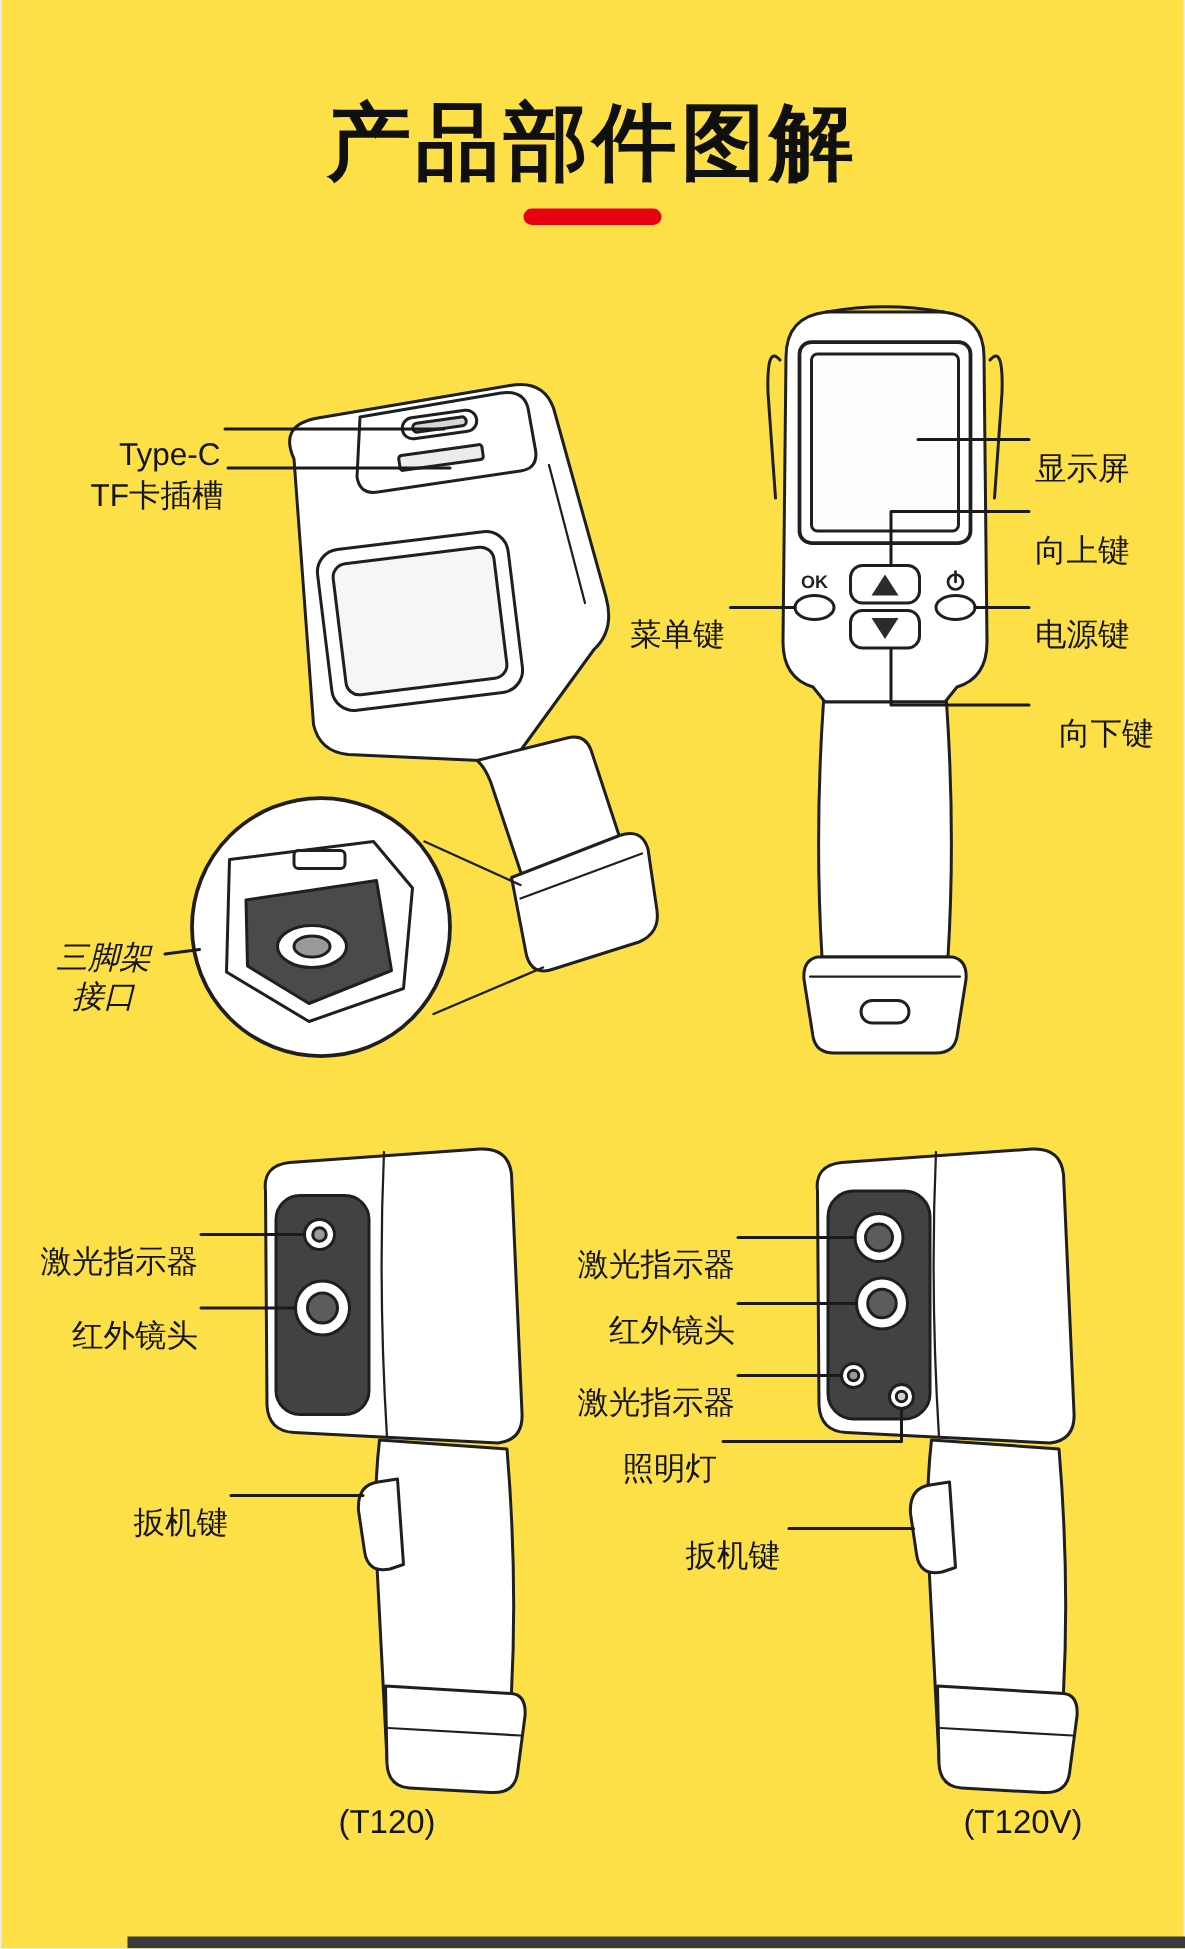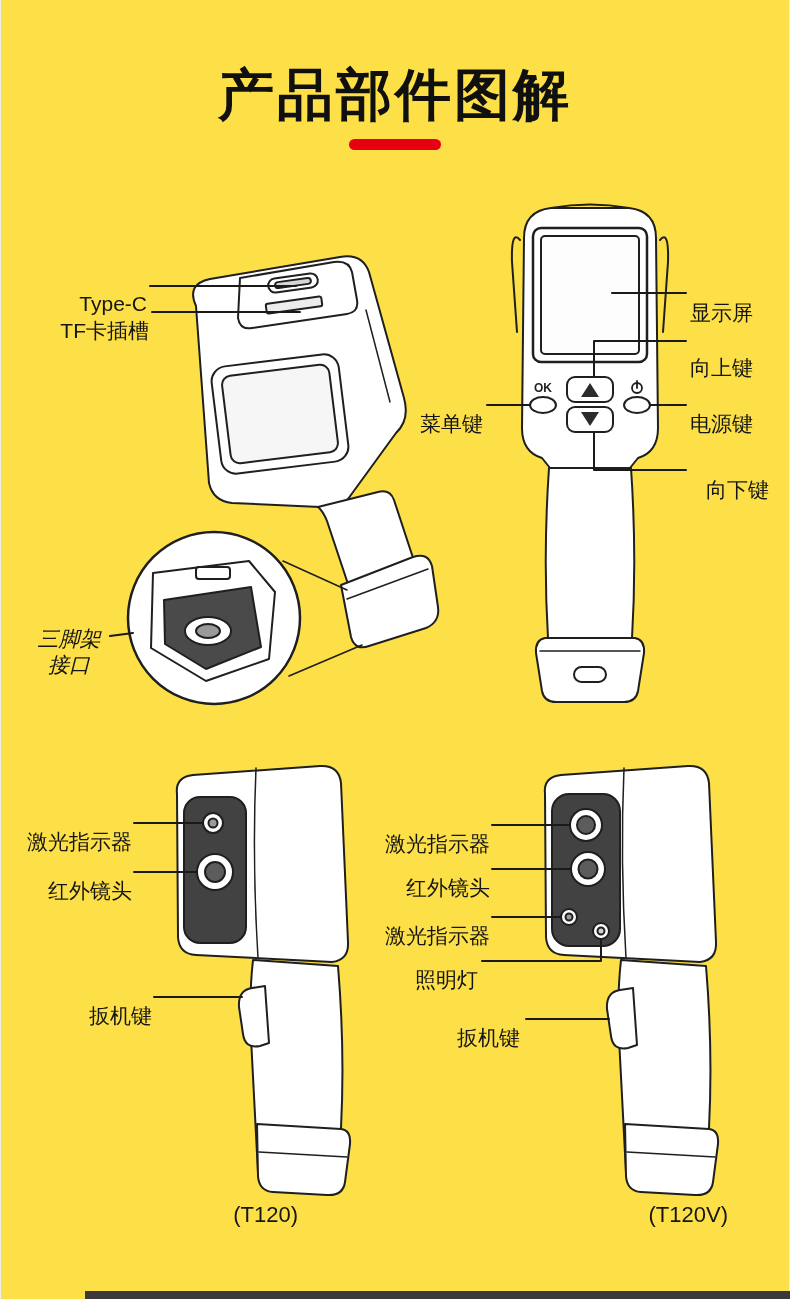--- a/index.html
+++ b/index.html
@@ -20,21 +20,21 @@
     width:92px; height:11px; border-radius:6px; background:#e60012;
   }
   svg.art { position:absolute; top:0; left:0; }
   .label {
     position:absolute; font-size:21px; color:#151515;
     line-height:1.25; white-space:nowrap;margin-top:19px;
   }
   .la-r { text-align:right; }
   .la-c { text-align:center; white-space:normal;font-style:italic; }
   .caption {
-    position:absolute; font-size:22px; color:#151515; text-align:right;
+    position:absolute; font-size:22px; color:#151515; text-align:center;
   }
   .bottom-strip {
     position:absolute; left:85px; top:1291px; width:705px; height:8px;
     background:#3a3a3a;
   }
 </style>
 </head>
 <body>
 
 <div class="page">

